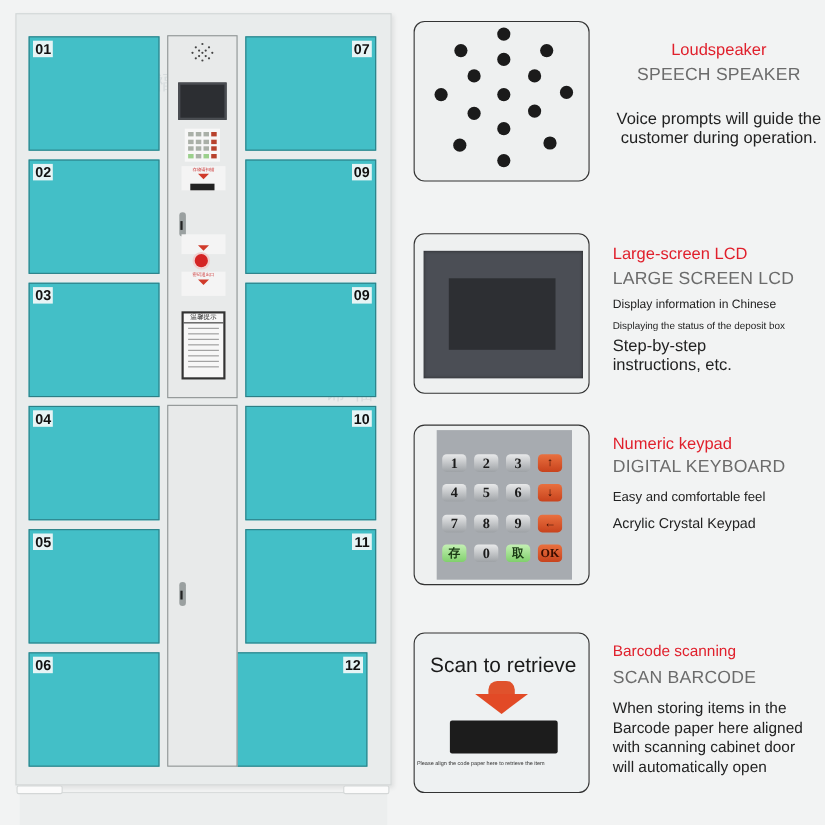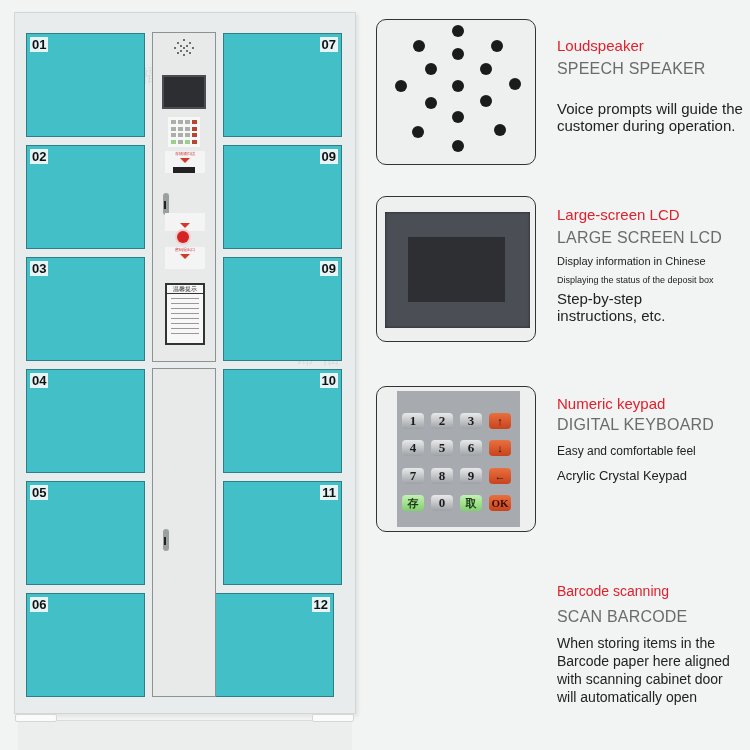--- a/index.html
+++ b/index.html
@@ -193,21 +193,21 @@
     <div class="line"></div>
       <div class="line"></div>
       <div class="line"></div>
       <div class="line"></div>
   </div>
 </div>
 <div class="center-panel center-bottom">
   <div class="mini-lock" style="top:160px;"></div>
 </div>
 
-<div class="feature" style="top:19px;">
+<div class="feature" style="top:19px;text-align:center;">
   <div class="pic">
     <div>
       <span class="speaker-dot" style="left:75px;top:5px"></span>
       <span class="speaker-dot" style="left:36px;top:20px"></span>
       <span class="speaker-dot" style="left:114px;top:20px"></span>
       <span class="speaker-dot" style="left:75px;top:28px"></span>
       <span class="speaker-dot" style="left:48px;top:43px"></span>
       <span class="speaker-dot" style="left:103px;top:43px"></span>
       <span class="speaker-dot" style="left:18px;top:60px"></span>
       <span class="speaker-dot" style="left:75px;top:60px"></span>
@@ -220,21 +220,21 @@
       <span class="speaker-dot" style="left:75px;top:120px"></span>
     </div>
   </div>
   <div class="text" style="top:18px;">
     <div class="title">Loudspeaker</div>
     <div class="subtitle">SPEECH SPEAKER</div>
     <div class="desc" style="font-size:15px;">Voice prompts will guide the customer during operation.</div>
   </div>
 </div>
 
-<div class="feature" style="top:196px;">
+<div class="feature" style="top:212px;">
   <div class="pic">
     <div class="lcd-frame">
       <div class="lcd-screen"></div>
     </div>
   </div>
   <div class="text" style="top:10px;">
     <div class="title">Large-screen LCD</div>
     <div class="subtitle">LARGE SCREEN LCD</div>
     <div class="desc-sm">Display information in Chinese</div>
     <div class="desc-sm" style="font-size:9px;">Displaying the status of the deposit box</div>
@@ -265,18 +265,25 @@
   </div>
   <div class="text" style="top:9px;">
     <div class="title" style="font-size:15px;">Numeric keypad</div>
     <div class="subtitle" style="margin-top:4px;">DIGITAL KEYBOARD</div>
     <div class="desc" style="font-size:12px;margin-top:9px;">Easy and comfortable feel</div>
     <div class="desc" style="font-size:13px;margin-top:7px;">Acrylic Crystal Keypad</div>
   </div>
 </div>
 
 <div class="feature" style="top:575px;">
+  <div class="pic" style="background:#eef1f2;">
+    <div class="scan-title">Scan to retrieve</div>
+    <div class="scan-arrow-stem"></div>
+    <div class="scan-arrow-head"></div>
+    <div class="scan-slot"></div>
+    <div class="scan-hint">Please align the code paper here to retrieve the item</div>
+  </div>
   <div class="text" style="top:8px;">
     <div class="title" style="font-size:14px;">Barcode scanning</div>
     <div class="subtitle" style="margin-top:9px;">SCAN BARCODE</div>
     <div class="desc" style="font-size:14px;line-height:18px;margin-top:8px;width:180px;">When storing items in the Barcode paper here aligned with scanning cabinet door will automatically open</div>
   </div>
 </div>
 
 </body></html>

